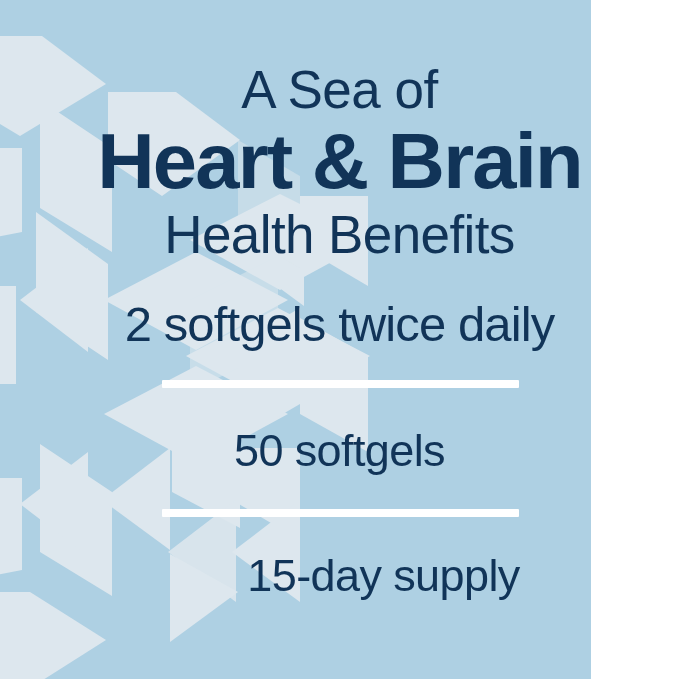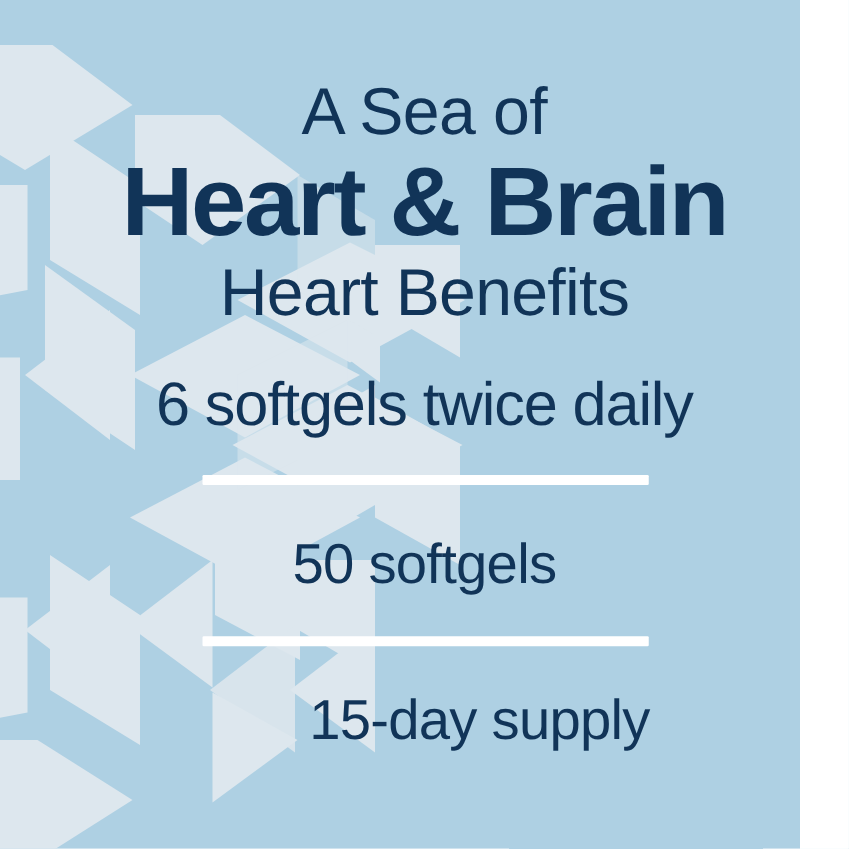--- a/index.html
+++ b/index.html
@@ -2,21 +2,21 @@
 <html><head>
 <meta charset="utf-8">
 <style>
   html, body {
     margin: 0;
     padding: 0;
     background: #ffffff;
   }
   #poster {
     position: relative;
-    width: 640px;
+    width: 591px;
     height: 679px;
     overflow: hidden;
     background: #aed0e3;
     font-family: "Liberation Sans", sans-serif;
     -webkit-font-smoothing: antialiased;
   }
   #bg-pattern {
     position: absolute;
     left: 0;
     top: 0;
@@ -151,23 +151,23 @@
       <path d="M 110 512 L 110 600 L 44 560 Z" opacity="0"></path>
     </g>
   </svg>
 
   <div id="content">
 
     <div class="line eyebrow">A Sea of</div>
 
     <div class="line headline">Heart &amp; Brain</div>
 
-    <div class="line subhead">Heart Benefits</div>
+    <div class="line subhead">Health Benefits</div>
 
-    <div class="fact fact-1">6 softgels twice daily</div>
+    <div class="fact fact-1">2 softgels twice daily</div>
 
     <div class="divider divider-1"></div>
 
     <div class="fact fact-2">50 softgels</div>
 
     <div class="divider divider-2"></div>
 
     <div class="fact fact-3">15-day supply</div>
 
   </div>

